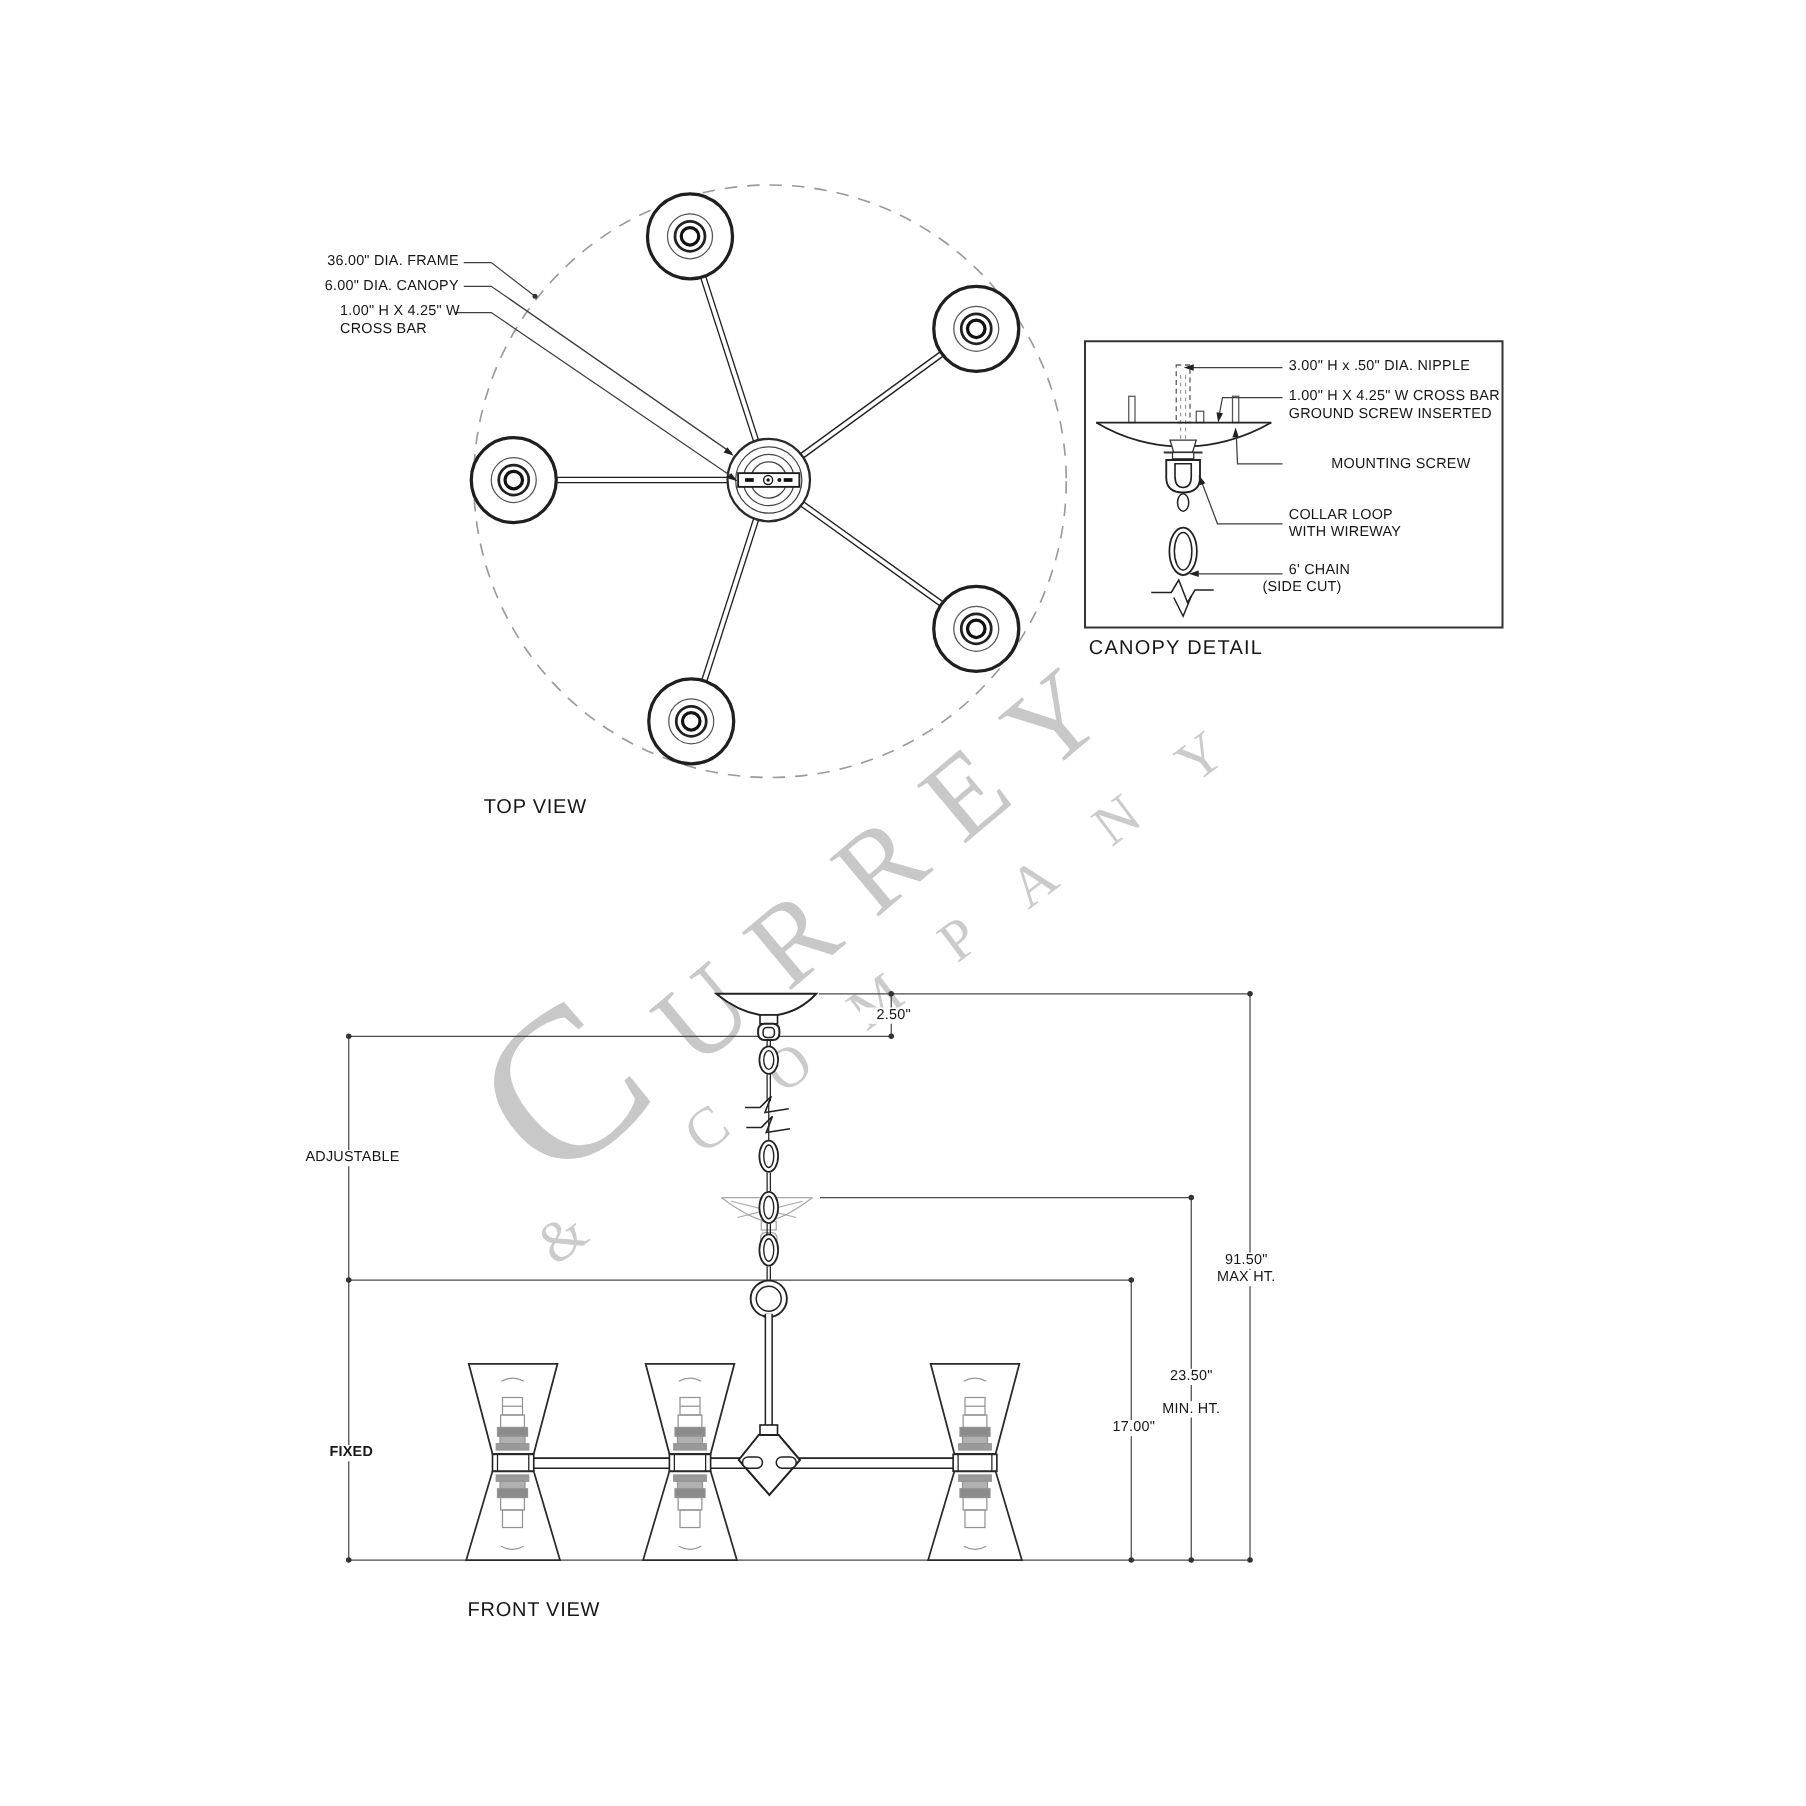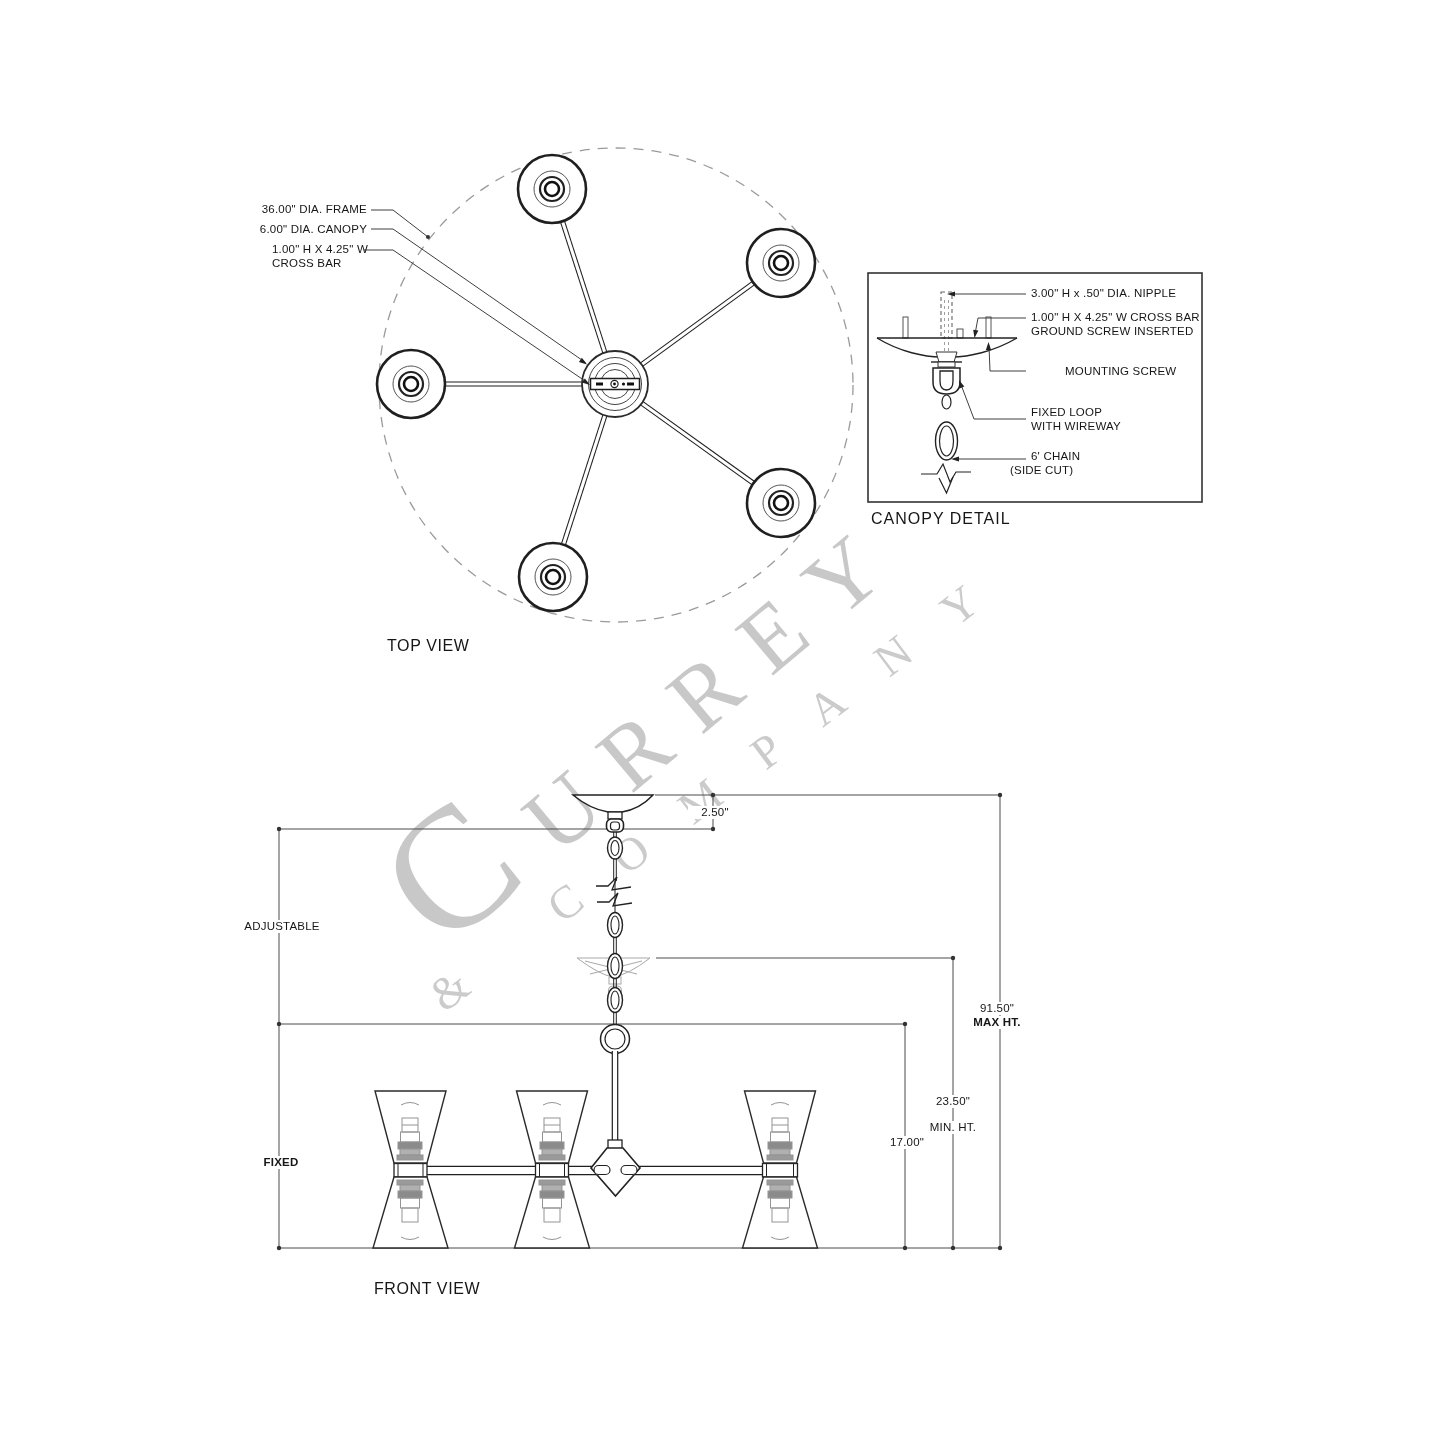--- a/index.html
+++ b/index.html
@@ -323,28 +323,28 @@
   <div class="lbl right" style="left:250px;top:223px;width:117px;">6.00" DIA. CANOPY</div>
   <div class="lbl" style="left:272px;top:243px;">1.00" H X 4.25" W</div>
   <div class="lbl" style="left:272px;top:257px;text-align:right;">CROSS BAR</div>
   <div class="view-title" style="left:387px;top:637px;">TOP VIEW</div>
 
   <div class="view-title" style="left:871px;top:510px;letter-spacing:1px;">CANOPY DETAIL</div>
   <div class="lbl" style="left:1031px;top:287px;">3.00" H x .50" DIA. NIPPLE</div>
   <div class="lbl" style="left:1031px;top:311px;">1.00" H X 4.25" W CROSS BAR</div>
   <div class="lbl" style="left:1031px;top:325px;">GROUND SCREW INSERTED</div>
   <div class="lbl" style="left:1031px;top:365px;margin-left:34px;">MOUNTING SCREW</div>
-  <div class="lbl" style="left:1031px;top:406px;">FIXED LOOP</div>
+  <div class="lbl" style="left:1031px;top:406px;">COLLAR LOOP</div>
   <div class="lbl" style="left:1031px;top:420px;">WITH WIREWAY</div>
   <div class="lbl" style="left:1031px;top:450px;">6' CHAIN</div>
   <div class="lbl" style="left:1010px;top:464px;">(SIDE CUT)</div>
 
   <div class="lbl center mask" style="left:688px;top:806px;width:50px;">2.50"</div>
   <div class="lbl center mask" style="left:242px;top:920px;width:76px;">ADJUSTABLE</div>
   <div class="lbl center mask" style="left:251px;top:1156px;width:56px;font-weight:bold;">FIXED</div>
   <div class="lbl center mask" style="left:880px;top:1136px;width:50px;">17.00"</div>
   <div class="lbl center mask" style="left:926px;top:1095px;width:50px;">23.50"</div>
   <div class="lbl center mask" style="left:926px;top:1109px;width:50px;margin-top:12px;">MIN. HT.</div>
   <div class="lbl center mask" style="left:970px;top:1002px;width:50px;">91.50"</div>
-  <div class="lbl center mask" style="left:966px;top:1016px;width:58px;font-weight:bold;">MAX HT.</div>
+  <div class="lbl center mask" style="left:966px;top:1016px;width:58px;">MAX HT.</div>
   <div class="view-title" style="left:374px;top:1280px;">FRONT VIEW</div>
 
 </div>
 
 </body></html>

